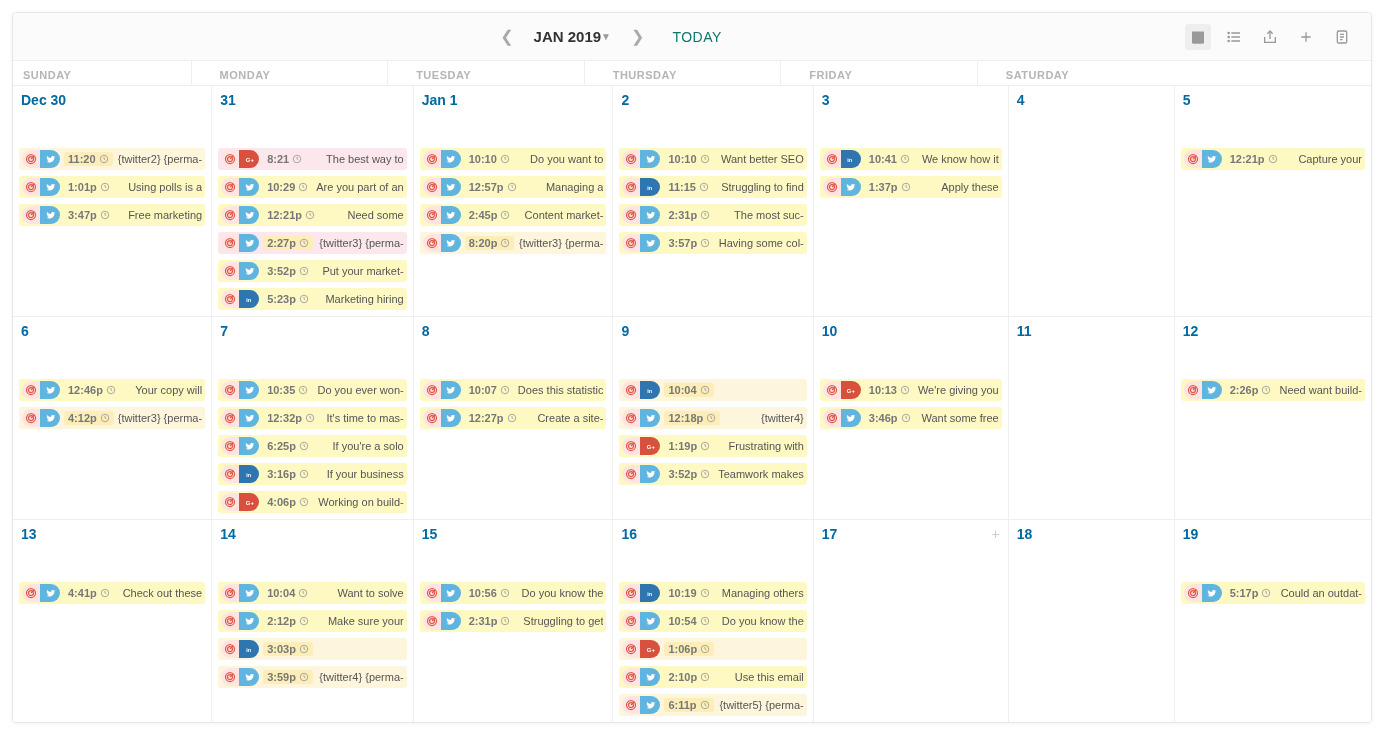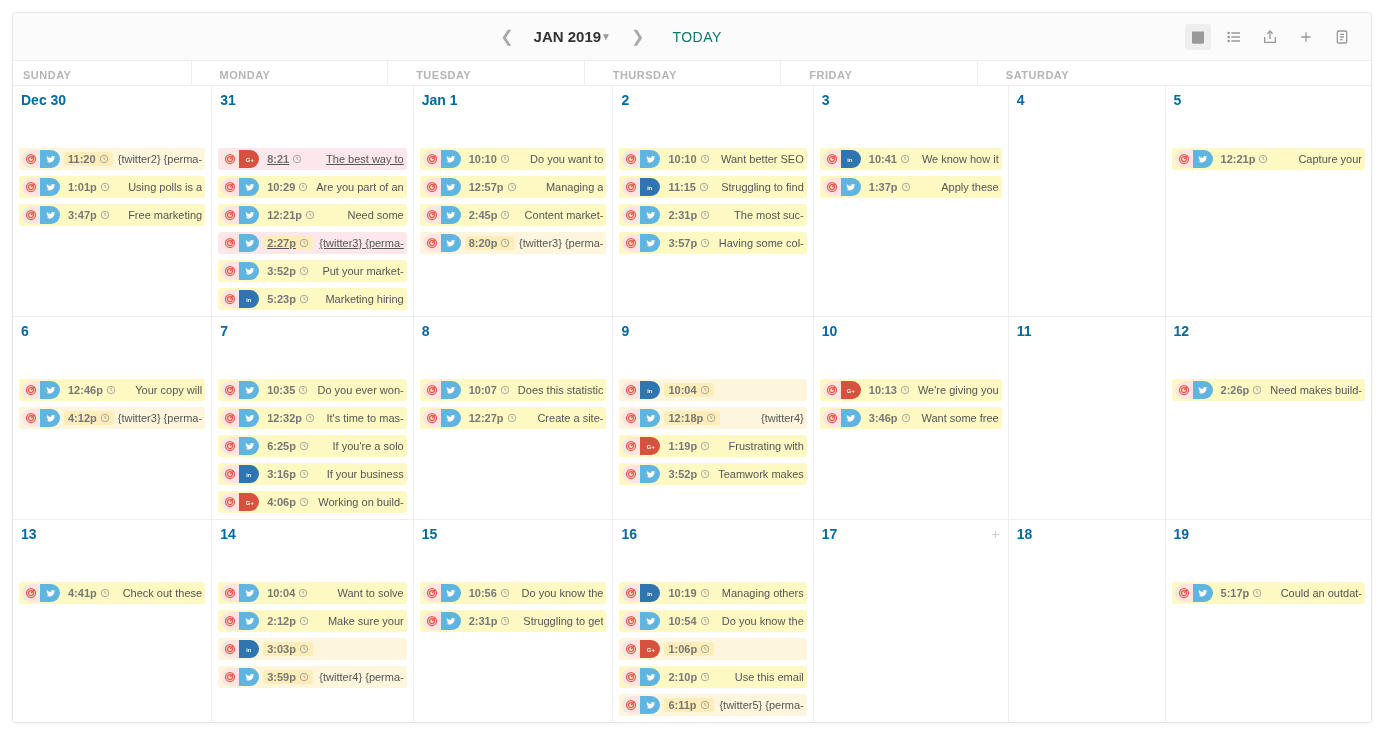--- a/index.html
+++ b/index.html
@@ -19,21 +19,21 @@
 .dow-row { display: grid; grid-template-columns: repeat(7, 1fr); background: #fff; gap: 18px; }
 .dow { padding: 8px 10px 4px; font-size: 11px; letter-spacing: 0.5px; color: #b5b5b5; font-weight: 600; border-right: 1px solid #eee; }
 .dow:last-child { border-right: none; }
 .grid { display: grid; grid-template-columns: repeat(7, 1fr); }
 .cell { border-right: 1px solid #eee; border-top: 1px solid #eee; min-height: 150px; padding: 4px 6px 6px; position: relative; background: #fff; }
 .cell:nth-child(7n) { border-right: none; }
 .date-label { font-size: 14px; font-weight: 600; color: #0369a1; margin-bottom: 4px; padding: 2px; }
 .events { display: flex; flex-direction: column; gap: 6px; margin-top: 38px; }
 .event { display: flex; align-items: center; gap: 4px; font-size: 11px; color: #555; padding: 2px 3px; border-radius: 3px; overflow: hidden; white-space: nowrap; cursor: pointer; }
 .event.hl-y { background: #fdf5dc; }
-.event.hl-p { background: #fce8ec; text-decoration: underline; }
+.event.hl-p { background: #fce8ec; }
 .event.hl-g { background: #fef9c3; }
 .badge { display: inline-flex; align-items: center; height: 18px; border-radius: 9px; overflow: hidden; flex-shrink: 0; }
 .badge .half { width: 18px; height: 18px; display: inline-flex; align-items: center; justify-content: center; font-size: 10px; font-weight: 700; color: #fff; }
 .badge .half.left { background: #ffe4e1; color: #e0594b; }
 .badge .half.left svg { width: 12px; height: 12px; stroke: #e0594b; fill: none; stroke-width: 2.5; }
 .badge .half.right { width: 20px; }
 .net-tw { background: #5fb5e0; }
 .net-gp { background: #d8513e; }
 .net-in { background: #2f76b0; }
 .badge .half.right svg { width: 11px; height: 11px; fill: #fff; }
@@ -1029,21 +1029,21 @@
                 </svg>
               </span>
             </span>
             <span class="time-pill">
               <span>2:26p</span>
               <span class="clock"><svg viewBox="0 0 24 24">
                   <circle cx="12" cy="12" r="9"></circle>
                   <path d="M12 7v5l3 2"></path>
                 </svg></span>
             </span>
-            <span class="event-text">Need makes build-</span>
+            <span class="event-text">Need want build-</span>
           </div>
         </div>
       </div>
       <div class="cell">
         <div class="date-label">13</div>
         <div class="events">
           <div class="event hl-g">
             <span class="badge">
               <span class="half left">
                 <svg viewBox="0 0 24 24">

